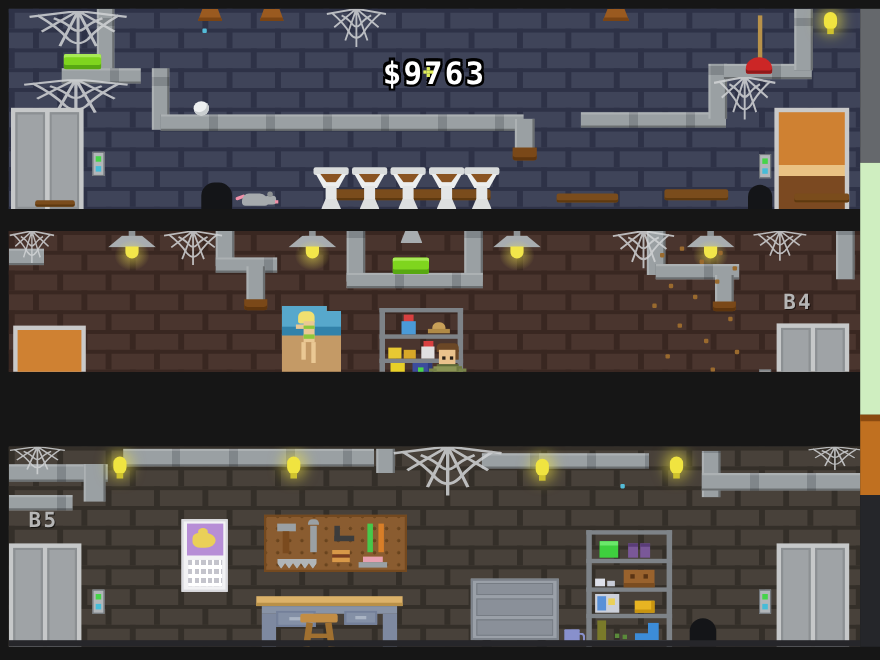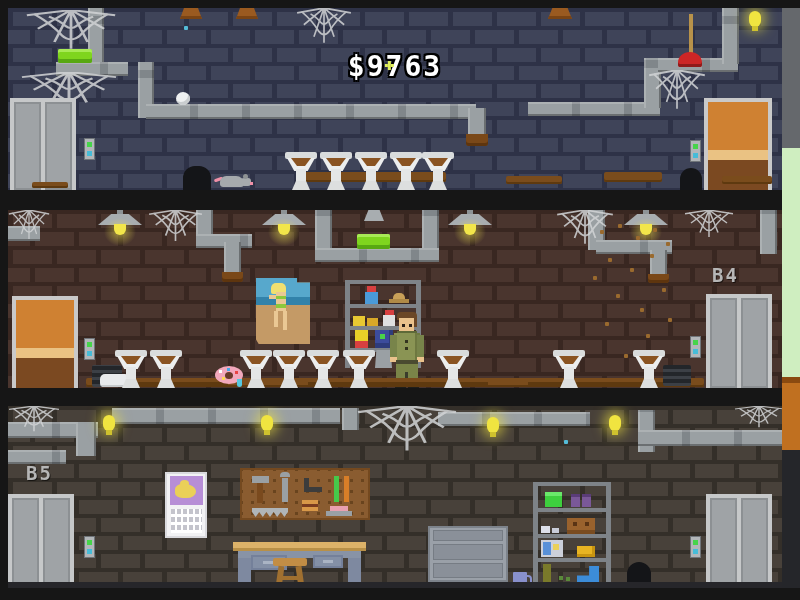--- a/index.html
+++ b/index.html
@@ -11,21 +11,21 @@
 
   
   .floor{position:absolute;left:8px;width:774px;overflow:hidden;background-color:var(--brick);
     background-image:
       linear-gradient(var(--mortar) 0 4px, transparent 4px),
       conic-gradient(from 270deg at 5px 18px, var(--mortar) 0 90deg, transparent 90deg),
       conic-gradient(from 270deg at 5px 18px, var(--mortar) 0 90deg, transparent 90deg);
     background-size:100% 18px, 44px 36px, 44px 36px;
     background-position:0 0, 0 0, 22px 18px;}
   .f1{top:8px;height:182px;--brick:#3f4459;--mortar:#2e3247;}
-  .f2{top:210px;height:178px;--brick:#4a352e;--mortar:#392721;}
+  .f2{top:210px;height:128px;--brick:#4a352e;--mortar:#392721;}
   .f3{top:406px;height:182px;--brick:#48413a;--mortar:#342f29;}
 
   
   .ph{background:repeating-linear-gradient(90deg,#9aa0a3 0 44px,#80868a 44px 52px);
       box-shadow:inset 0 2px 0 rgba(255,255,255,.18), inset 0 -2px 0 rgba(0,0,0,.3);}
   .pv{background:repeating-linear-gradient(0deg,#9aa0a3 0 40px,#80868a 40px 48px);
       box-shadow:inset 2px 0 0 rgba(255,255,255,.18), inset -2px 0 0 rgba(0,0,0,.3);}
   .rust{background:#7a4818;box-shadow:inset 0 -3px 0 #5e350e;border-radius:0 0 3px 3px;}
 
   

